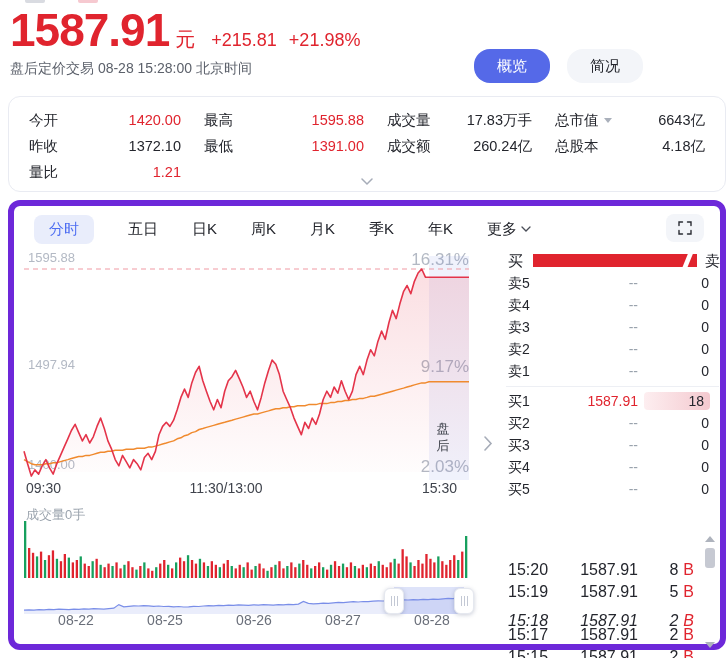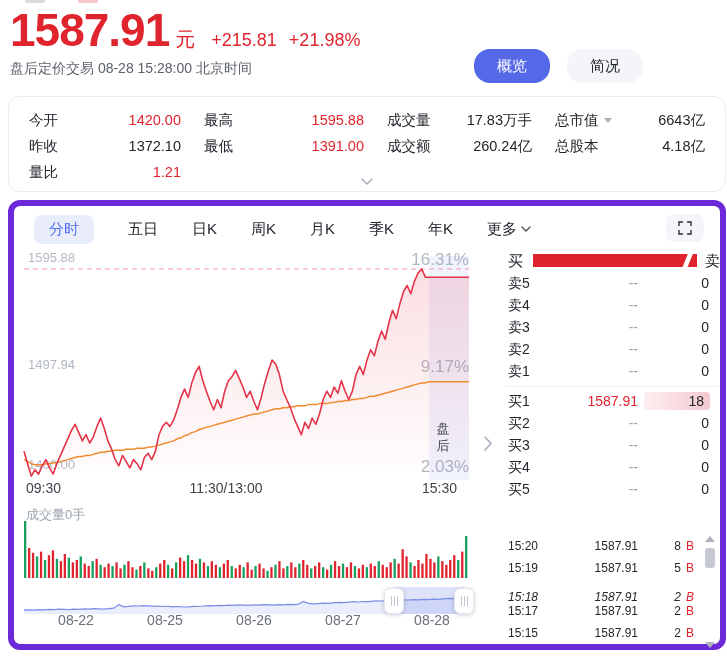--- a/index.html
+++ b/index.html
@@ -86,21 +86,21 @@
   .s0{top:22px;} .s1{top:44px;} .s2{top:66px;} .s3{top:88px;} .s4{top:110px;}
   .ob-divider{position:absolute;left:5px;right:5px;top:136px;height:1px;background:#edeff4;}
   .buy1{top:140px;}
   .buy1 .o-price{color:var(--red);}
   .buy1-pill{position:absolute;right:14px;top:2px;width:66px;height:18px;border-radius:4px;
              background:linear-gradient(90deg,#fdeef0,#f4c9cf);}
   .buy1 .o-qty{right:20px;z-index:1;}
   .b1{top:162px;} .b2{top:184px;} .b3{top:206px;} .b4{top:228px;}
   .trades-header{position:absolute;left:6px;right:6px;top:256px;height:26px;background:#f3f5f9;border-radius:6px;
                  display:flex;align-items:center;justify-content:center;gap:8px;font-size:14px;color:#3f434c;cursor:pointer;}
-  .trade-row{position:absolute;left:0;right:0;height:22px;line-height:22px;font-size:12px;}
+  .trade-row{position:absolute;left:0;right:0;height:22px;line-height:22px;font-size:16px;margin-top:24px;}
   .t-time{position:absolute;left:7px;color:var(--dark);}
   .t-price{position:absolute;right:86px;color:var(--dark);}
   .t-vol{position:absolute;right:30px;display:flex;gap:5px;}
   .t-qty{color:var(--dark);} .t-side{color:var(--red);}
   .tr0{top:285px;} .tr1{top:307px;} .tr2{top:336px;font-style:italic;} .tr3{top:350px;} .tr4{top:372px;}
   .scrollbar{position:absolute;right:8px;top:286px;width:12px;height:112px;display:flex;flex-direction:column;align-items:center;}
   .sb-up{width:0;height:0;border-left:5px solid transparent;border-right:5px solid transparent;border-bottom:6px solid #aeb3bd;cursor:pointer;}
   .sb-thumb{width:10px;height:20px;background:#c6c9d2;border-radius:3px;margin-top:6px;cursor:grab;}
   .sb-down{width:0;height:0;border-left:5px solid transparent;border-right:5px solid transparent;border-top:6px solid #aeb3bd;margin-top:auto;cursor:pointer;}
 </style>

